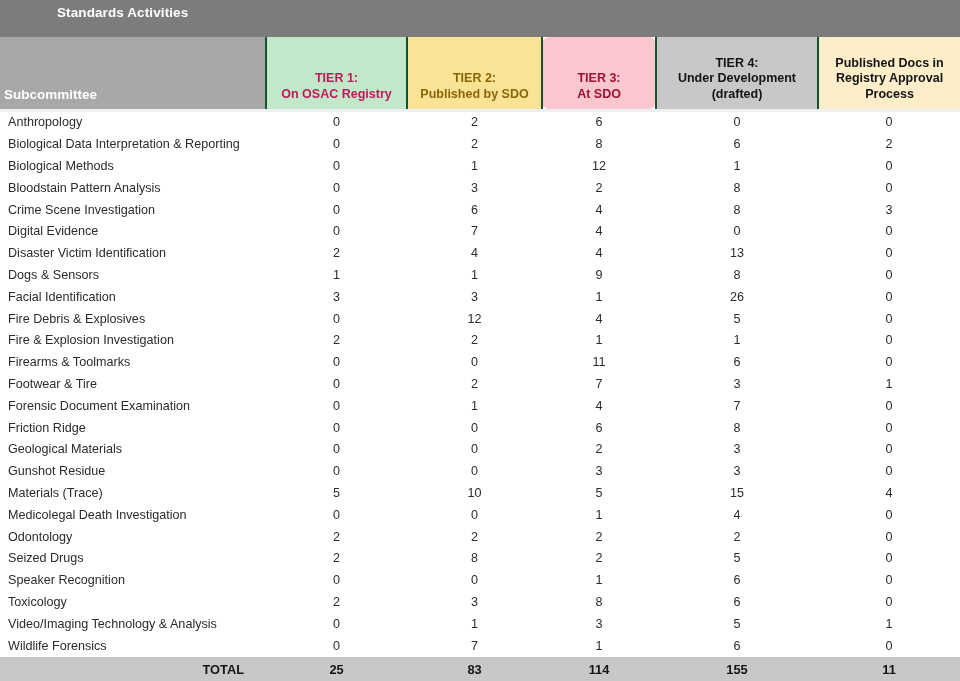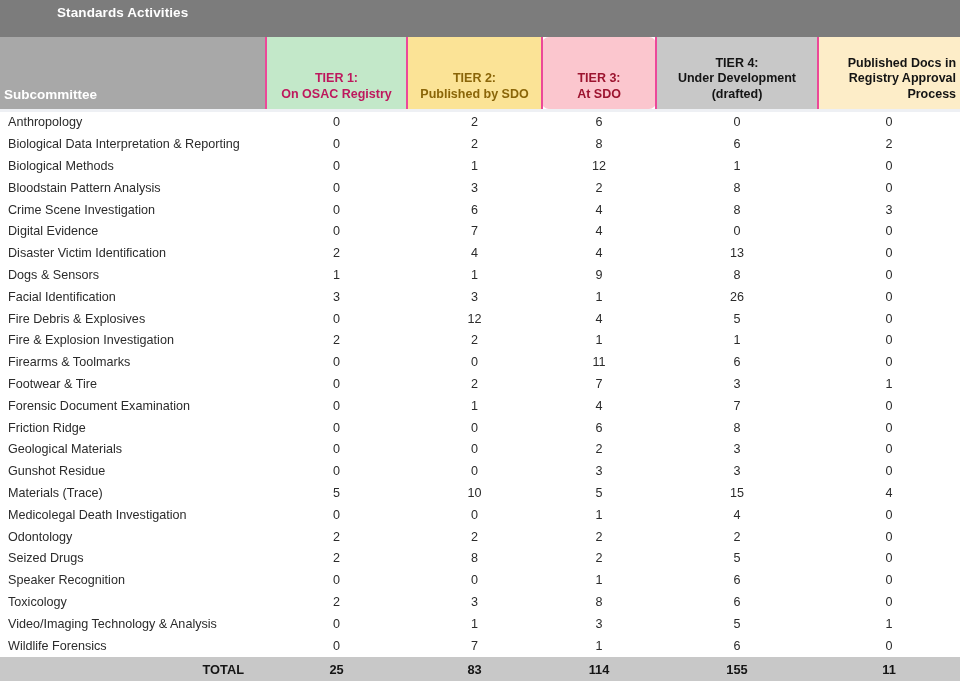--- a/index.html
+++ b/index.html
@@ -38,24 +38,24 @@
   
   tr.header-row { height: 72px; }
 
   th.col-head {
     font-size: 12.5px;
     font-weight: bold;
     line-height: 15.5px;
     text-align: center;
     vertical-align: bottom;
     padding: 0 4px 7px 4px;
-    border-right: 2px solid #ec4899;
+    border-right: 2px solid #14532d;
     box-sizing: border-box;
   }
-  th.col-head:last-child { border-right: none; text-align: right; }
+  th.col-head:last-child { border-right: none; }
 
   th.head-subcommittee {
     background: #a8a8a8;
     color: #ffffff;
     text-align: left;
     font-size: 13.5px;
     padding-left: 4px;
     vertical-align: bottom;
   }
   th.head-tier1 { background: #c3e8c9; color: #be185d; }

